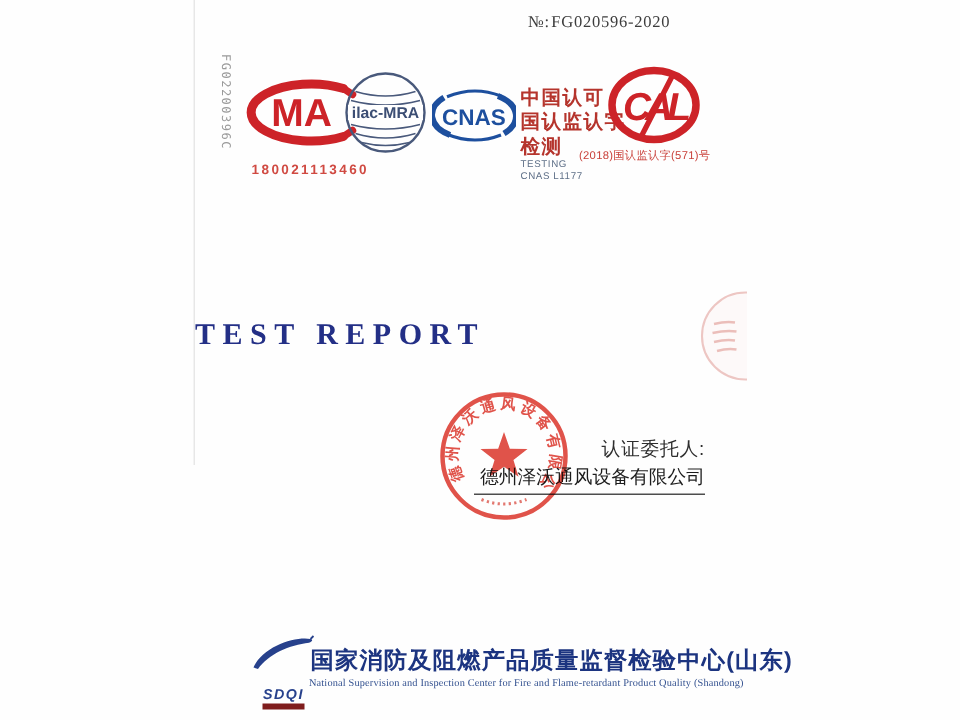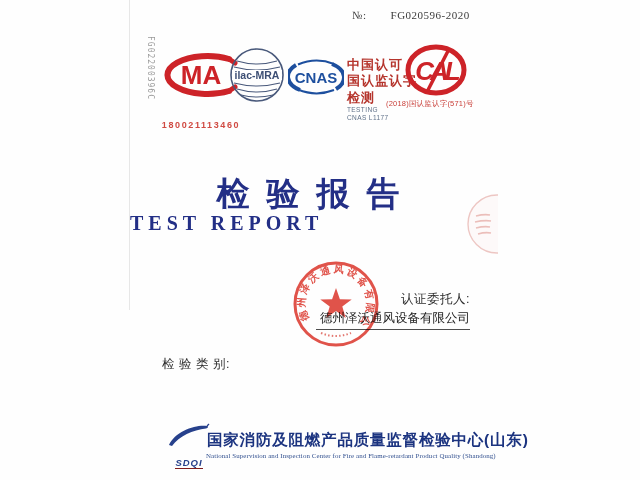--- a/index.html
+++ b/index.html
@@ -11,24 +11,24 @@
   
   #page-edge{left:129px;top:0;width:1px;height:310px;background:#e7e7e7;}
   
   #side-code{
     left:146px;top:36px;writing-mode:vertical-rl;
     font-family:"DejaVu Sans Mono",monospace;font-size:8px;color:#9a9a9a;letter-spacing:1px;
   }
   
   #report-no{left:352px;top:9px;font-family:"Liberation Serif",serif;
     font-size:11px;color:#3c3c3c;letter-spacing:0.5px;}
-  #report-no .num{margin-left:24px;}
+  #report-no .num{margin-left:1px;}
   
   #cma-block{left:156px;top:50px;width:90px;text-align:center;}
-  #cma-number{font-size:9px;color:#d04a42;letter-spacing:1.6px;margin-top:16px;font-weight:700;}
+  #cma-number{font-size:9px;color:#d04a42;letter-spacing:1.6px;margin-top:3px;font-weight:700;text-align:right;}
   #ilac-block{left:229px;top:47px;}
   #cnas-block{left:288px;top:58px;}
   #cnas-col{left:347px;top:57px;line-height:1.25;}
   #cnas-col .cn{font-size:13px;color:#b5342c;font-weight:700;letter-spacing:1px;}
   #cnas-col .en{font-size:6.5px;color:#5f7088;letter-spacing:0.4px;}
   #cal-block{left:404px;top:44px;}
   #cal-caption{left:386px;top:99px;width:132px;font-size:7.5px;color:#c9403a;letter-spacing:0.2px;}
   
   #title-cn{left:130px;top:172px;width:356px;text-align:center;
     font-size:33px;font-weight:700;color:#232f86;letter-spacing:17px;text-indent:17px;}
@@ -44,21 +44,21 @@
     letter-spacing:0.5px;white-space:pre;flex:none;padding-bottom:2px;}
   .field-value{flex:1;border-bottom:1px solid #4d4d4d;font-size:12.5px;color:#1c1c1c;
     padding:0 0 2px 4px;white-space:nowrap;}
   
   #company-seal{left:291px;top:259px;opacity:0.88;mix-blend-mode:multiply;}
   
   #partial-stamp{left:464px;top:192px;width:34px;height:66px;overflow:hidden;opacity:0.55;}
   
   #footer-logo{left:166px;top:423px;width:46px;text-align:center;}
   #footer-logo-text{font-size:9.5px;font-weight:700;font-style:italic;color:#27418c;
-    letter-spacing:1px;border-bottom:1px solid #7f1d1d;display:inline-block;line-height:1.05;}
+    letter-spacing:1px;border-bottom:4px solid #7f1d1d;display:inline-block;line-height:1.05;}
   #org-cn{left:207px;top:430px;font-size:15.5px;font-weight:700;color:#1c3480;letter-spacing:0.8px;}
   #org-en{left:206px;top:452px;font-size:6.9px;color:#32508f;
     font-family:"Liberation Serif",serif;letter-spacing:0.1px;}
 </style>
 </head>
 <body>
 
 <div id="page">
 
   <div id="page-edge" class="abs"></div>
@@ -111,29 +111,27 @@
 
   <div id="cal-block" class="abs">
     <svg width="64" height="54" viewBox="0 0 64 54">
       <ellipse cx="32" cy="26" rx="28" ry="23" fill="none" stroke="#cd2328" stroke-width="5"></ellipse>
       <text x="32" y="36" text-anchor="middle" font-size="26" font-weight="bold" font-style="italic" fill="#cd2328" font-family="Liberation Sans, sans-serif" letter-spacing="-4">CAL</text>
       <path d="M 44 7 L 24 46" stroke="#cd2328" stroke-width="3.5" stroke-linecap="round"></path>
     </svg>
   </div>
   <div id="cal-caption" class="abs">(2018)国认监认字(571)号</div>
 
-  <div id="title-cn" class="abs">检验报告</div>
   <div id="title-en" class="abs">TEST REPORT</div>
 
   <div id="field-row-0" class="abs field-row">
     <span class="field-label">认证委托人:</span>
     <span class="field-value">德州泽沃通风设备有限公司</span>
   </div>
   <div id="field-row-2" class="abs field-row">
-    <span class="field-label">检 验 类 别:</span>
   </div>
 
   <div id="company-seal" class="abs">
     <svg width="90" height="90" viewBox="0 0 90 90">
       <circle cx="45" cy="45" r="41" fill="none" stroke="#dd3b31" stroke-width="3"></circle>
       <defs>
         <path id="sealArc" d="M 19.4 62 A 31 31 0 1 1 70.6 62" fill="none"></path>
       </defs>
       <text font-size="10" fill="#dd3b31" font-weight="bold" letter-spacing="2.5" font-family="Liberation Sans, sans-serif">
         <textPath href="#sealArc" startOffset="2">德州泽沃通风设备有限公司</textPath>

